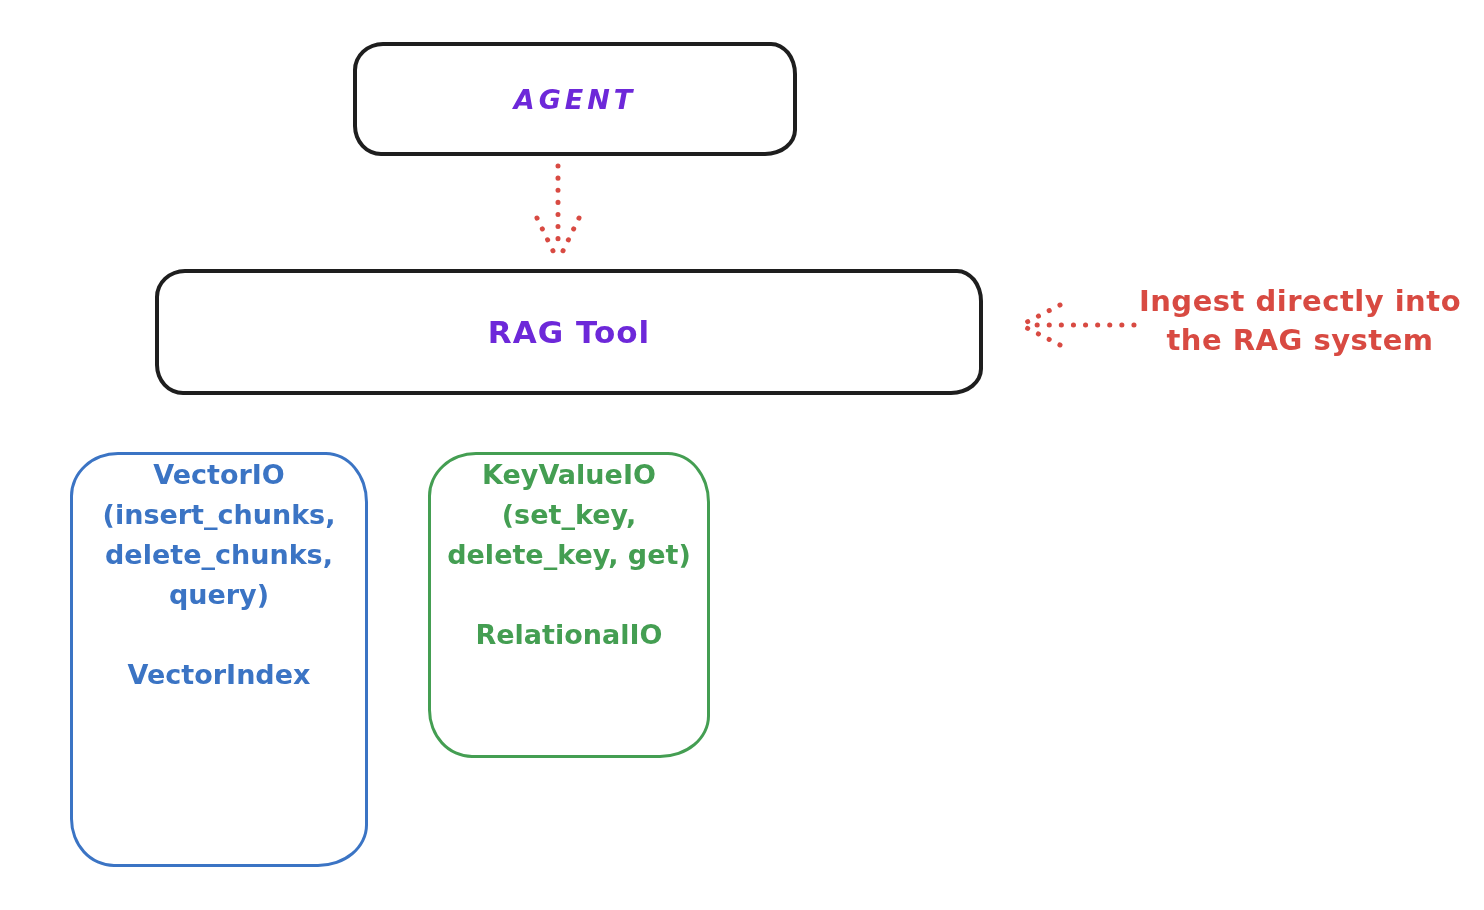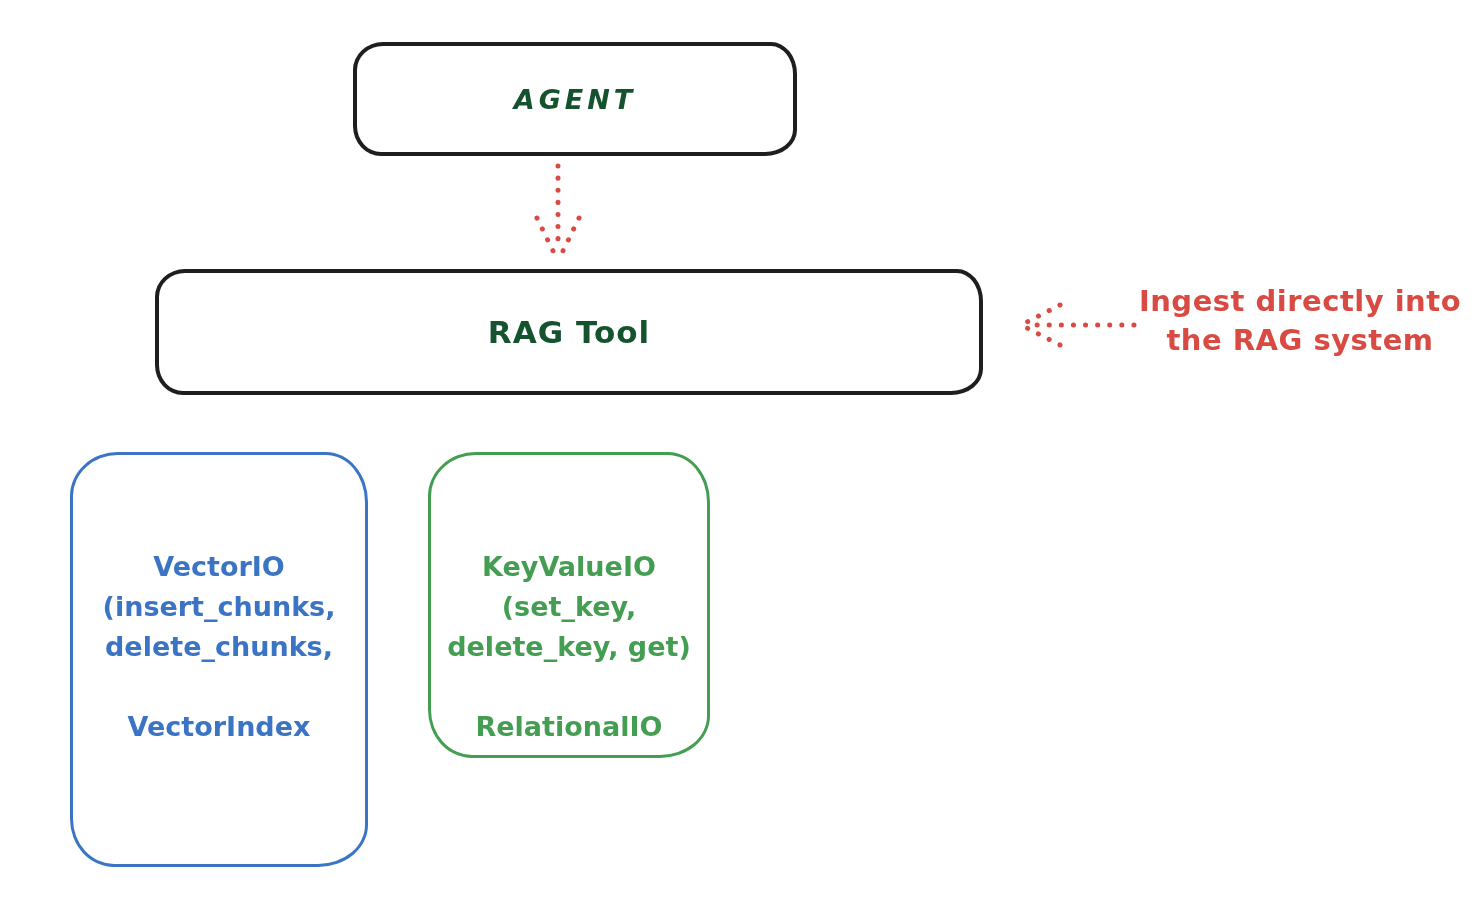--- a/index.html
+++ b/index.html
@@ -22,21 +22,21 @@
     box-sizing: border-box;
     background: #ffffff;
     display: flex;
     align-items: center;
     justify-content: center;
   }
   
   .node-black {
     border: 4px solid #1e1e1e;
     border-radius: 30px 26px 32px 28px / 28px 32px 26px 30px;
-    color: #14532d;
+    color: #6d28d9;
   }
   .agent-box {
     left: 353px; top: 42px;
     width: 444px; height: 114px;
   }
   .agent-box .node-label {
     font-size: 27px;
     font-weight: 700;
     font-style: italic;
     letter-spacing: 4px;
@@ -52,21 +52,20 @@
   }
   
   .io-box {
     border-radius: 48px 42px 50px 44px / 44px 50px 42px 48px;
     border-width: 3.5px;
     border-style: solid;
     align-items: flex-start;
   }
   .io-box .io-content {
     width: 100%;
-    padding-top: 92px;
     text-align: center;
     font-size: 27px;
     font-weight: 600;
     line-height: 40px;
   }
   .io-spacer { height: 40px; }
   .io-vector {
     left: 70px; top: 452px; width: 298px; height: 415px;
     border-color: #3b74c4; color: #3b74c4;
   }
@@ -130,20 +129,21 @@
   <div class="annotation">
     <div>Ingest directly into</div>
     <div>the RAG system</div>
   </div>
 
   <div class="sketch-box io-box io-vector">
     <div class="io-content">
       <div>VectorIO</div>
       <div>(insert_chunks,</div>
       <div>delete_chunks,</div>
+      <div>query)</div>
       <div class="io-spacer"></div>
       <div>VectorIndex</div>
     </div>
   </div>
 
   <div class="sketch-box io-box io-keyvalue">
     <div class="io-content">
       <div>KeyValueIO</div>
       <div>(set_key,</div>
       <div>delete_key, get)</div>

